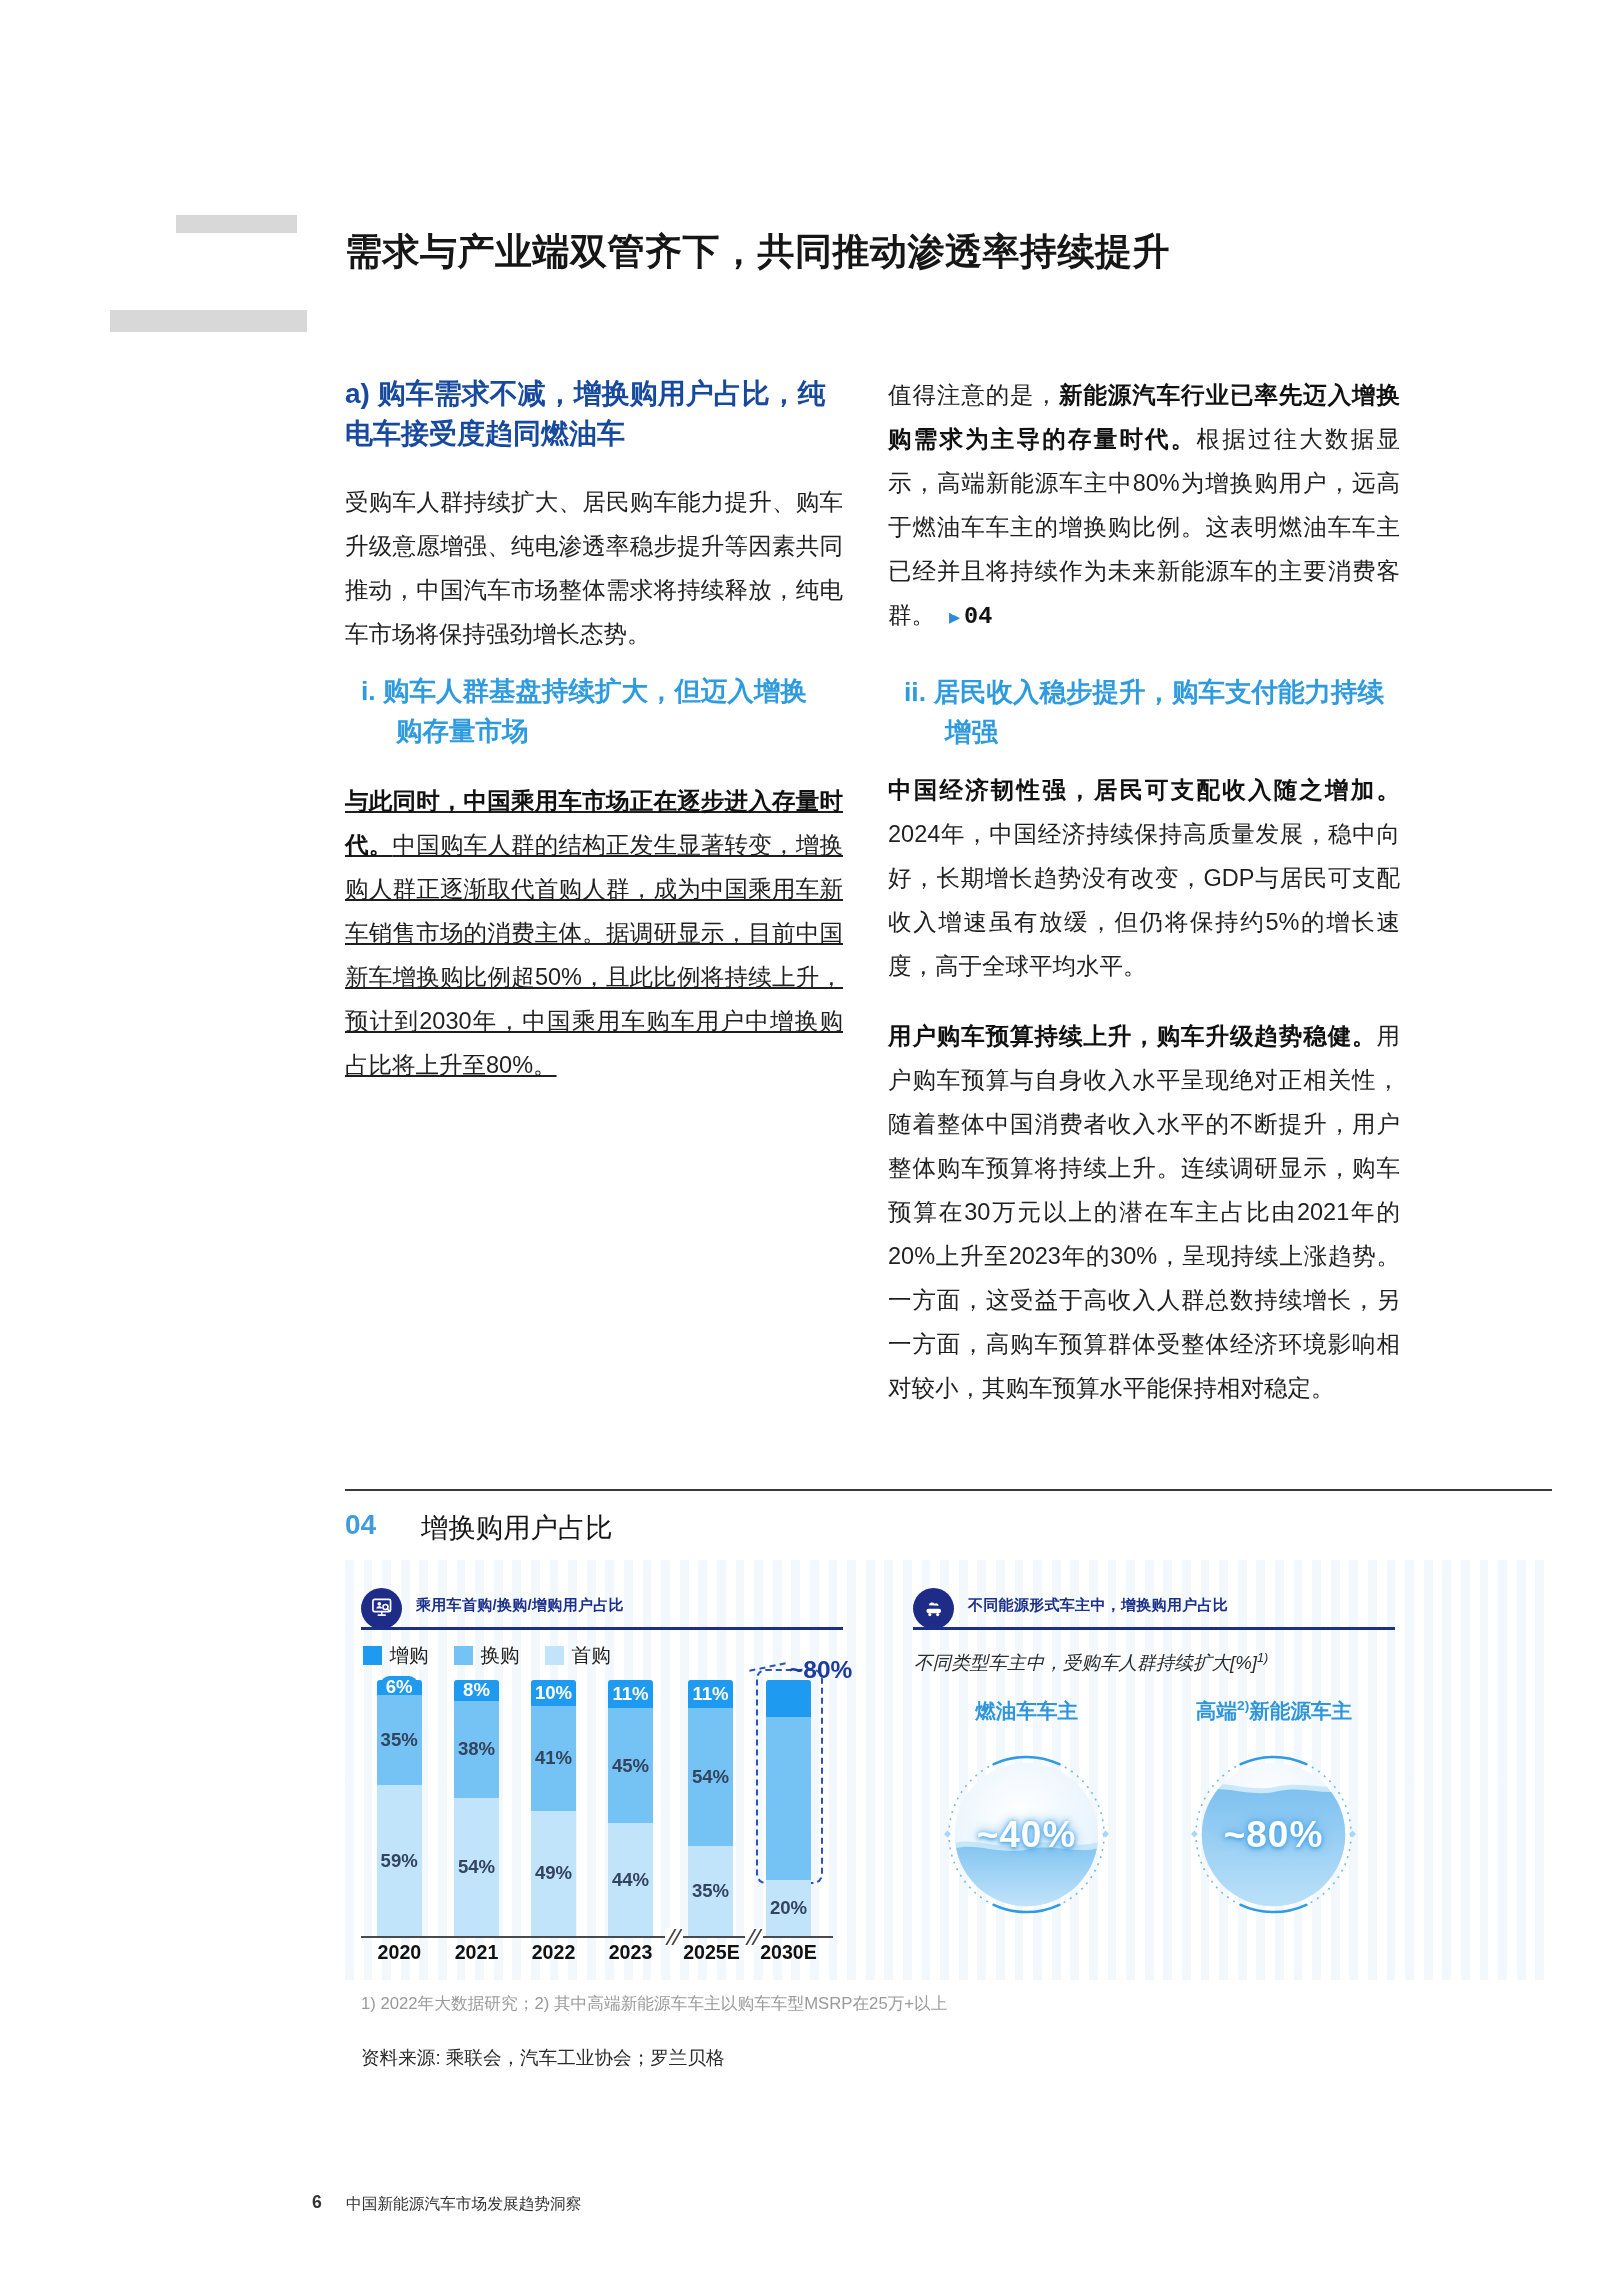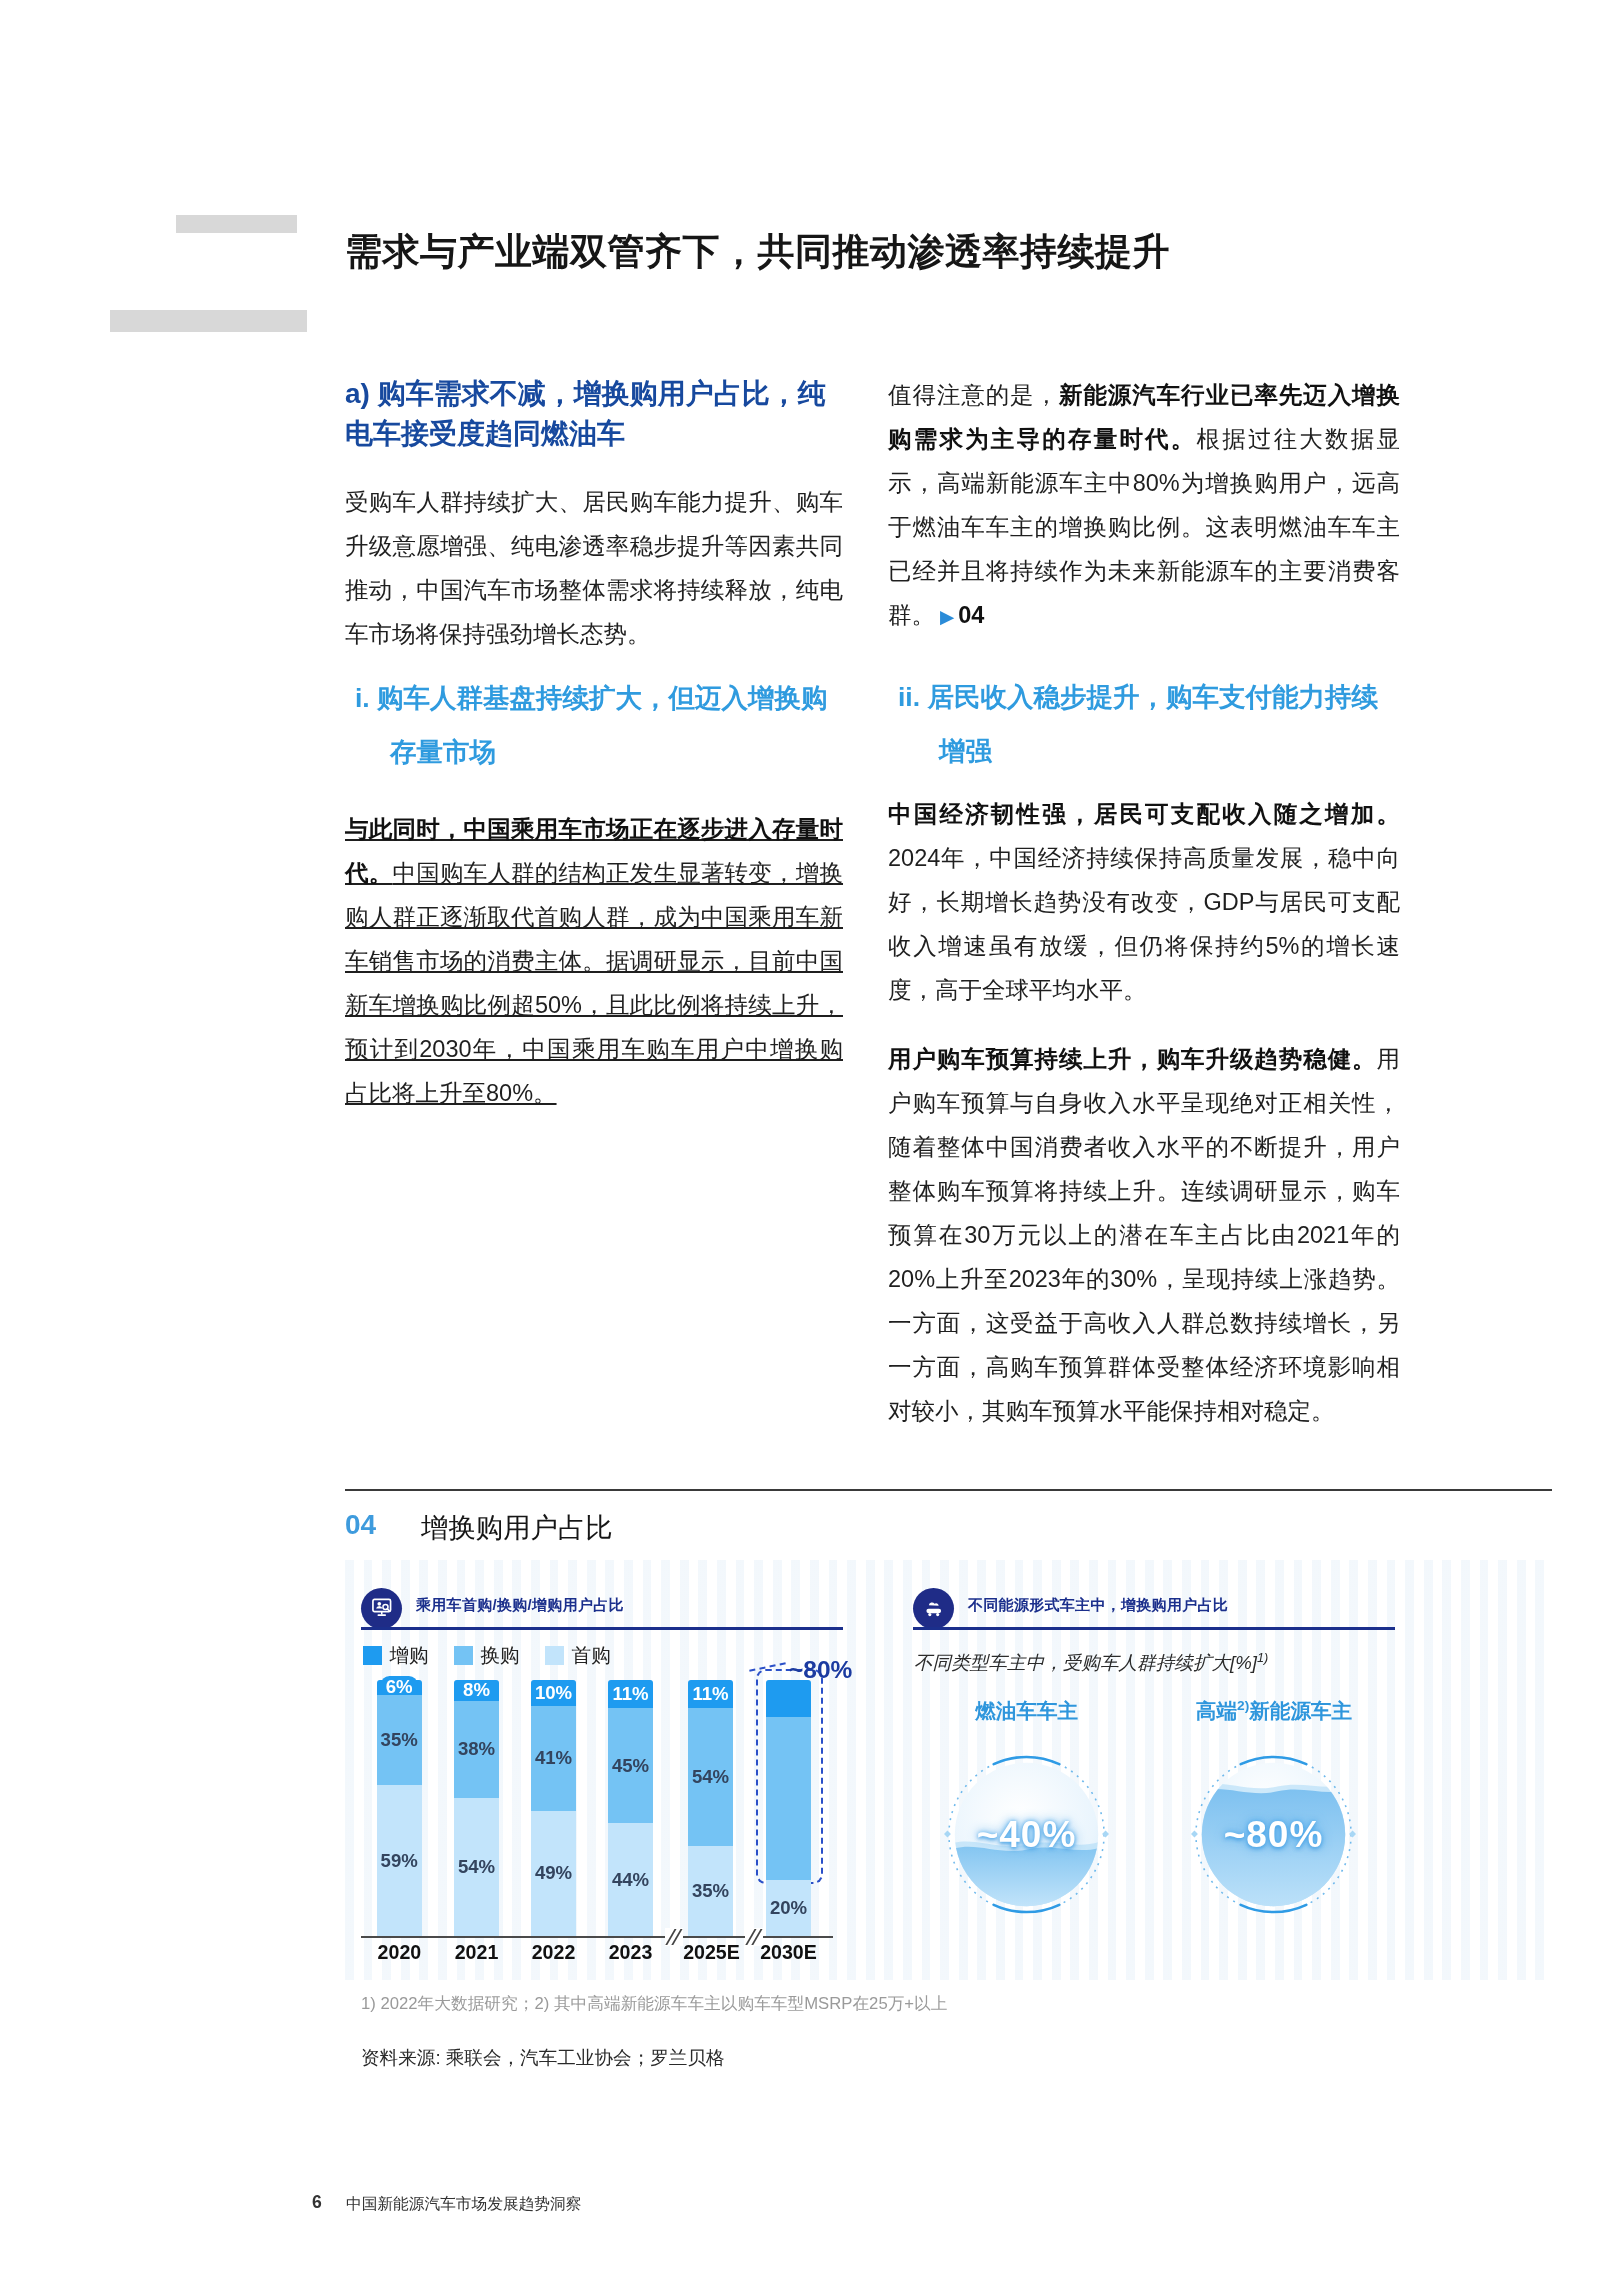--- a/index.html
+++ b/index.html
@@ -15,25 +15,25 @@
   .col{position:absolute;text-align:justify;}
   .col-left{left:345px;top:374px;width:498px;}
   .col-right{left:888px;top:373px;width:512px;}
   .col p{font-size:23.5px;line-height:44px;margin:0;}
   .col p b{color:#111;}
   .mt26{margin-top:25.5px!important;} .mt28{margin-top:27.4px!important;text-decoration:underline;}
   .mt14{margin-top:13.7px!important;} .mt12{margin-top:11.8px!important;}
   .mt16{margin-top:15.7px!important;} .mt32{margin-top:31px!important;}
 
   h2.h-a{margin:0;font-size:28px;line-height:40px;color:#17499E;font-weight:800;text-align:left;}
-  h3.h-num{margin:10px;font-size:26.5px;line-height:54px;color:#2F9BDF;font-weight:800;text-align:left;}
+  h3.h-num{margin:16px;font-size:26.5px;line-height:40px;color:#2F9BDF;font-weight:800;text-align:left;}
   h3.h-i{padding-left:35px;text-indent:-35px;}
   h3.h-ii{padding-left:41px;text-indent:-41px;}
 
-  .figref{color:#2B8CD8;font-weight:800;margin-left:5px;white-space:nowrap;}
+  .figref{color:#2B8CD8;font-weight:800;margin-left:14px;white-space:nowrap;font-family:Liberation Mono, monospace;}
   .figref .tri{font-size:18.6px;margin-right:3.9px;}
 
   
   .rule{position:absolute;left:345px;top:1489px;width:1207px;height:2px;background:#3a3a3a;}
   .fig-no{position:absolute;left:345px;top:1509px;font-size:28px;font-weight:800;color:#3E9BDD;}
   .fig-title{position:absolute;left:421px;top:1510px;font-size:27.4px;font-weight:400;color:#161616;}
   .fig-texture{position:absolute;left:345px;top:1560px;width:1207px;height:420px;
     background:repeating-linear-gradient(90deg,rgba(223,236,247,.38) 0 8.8px,rgba(255,255,255,0) 8.8px 18.6px);}
 
   .card{position:absolute;top:1568px;height:412px;}

